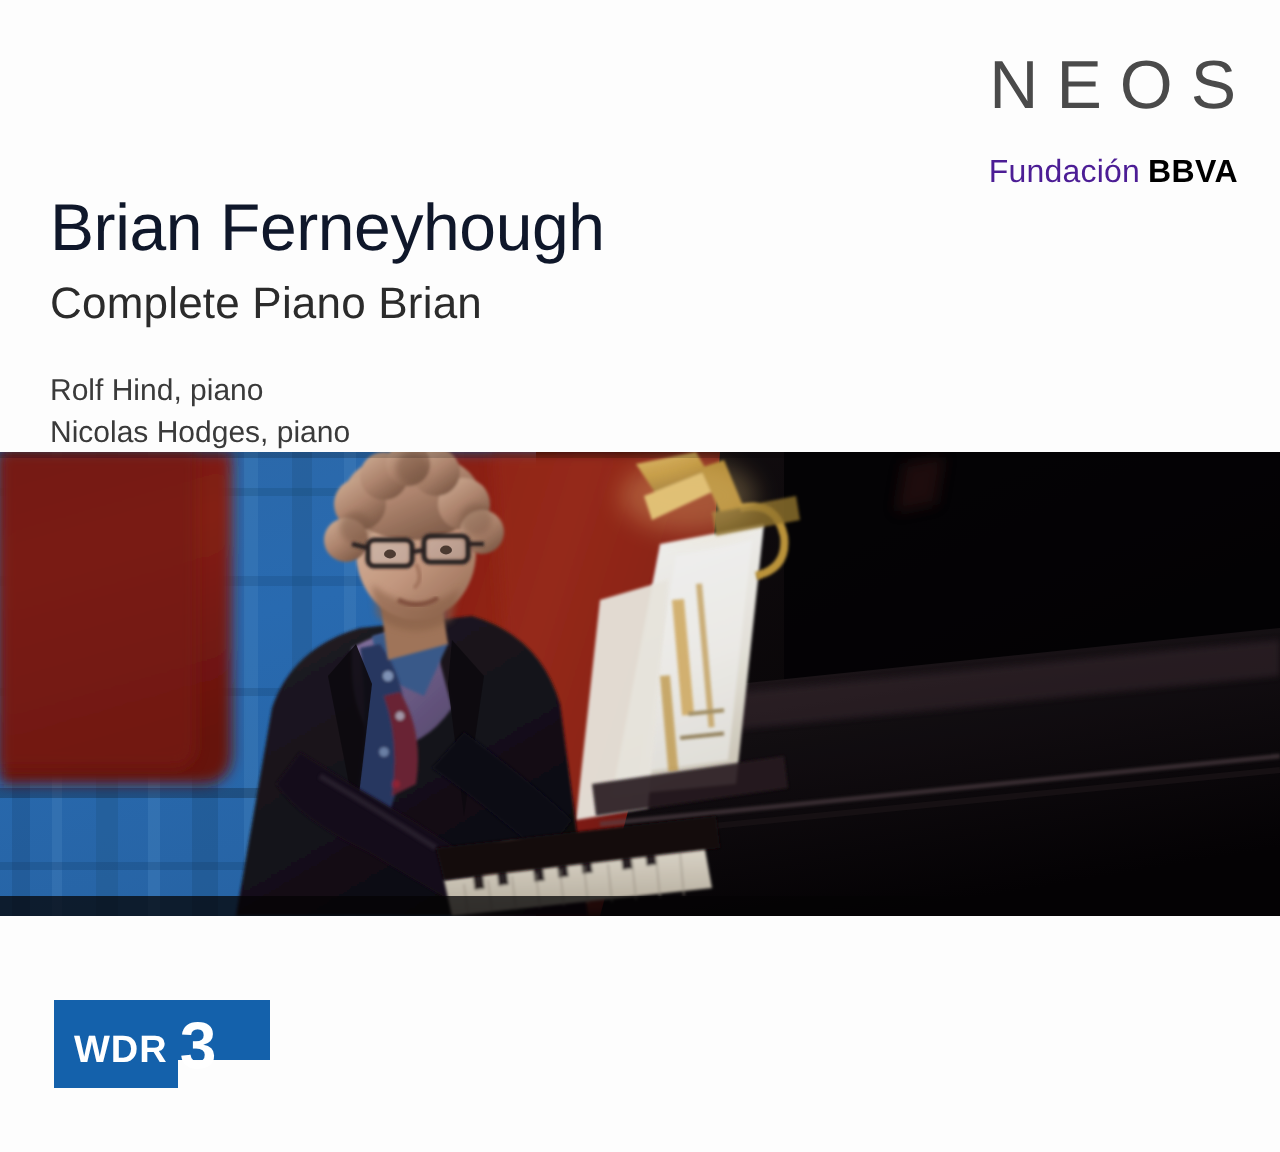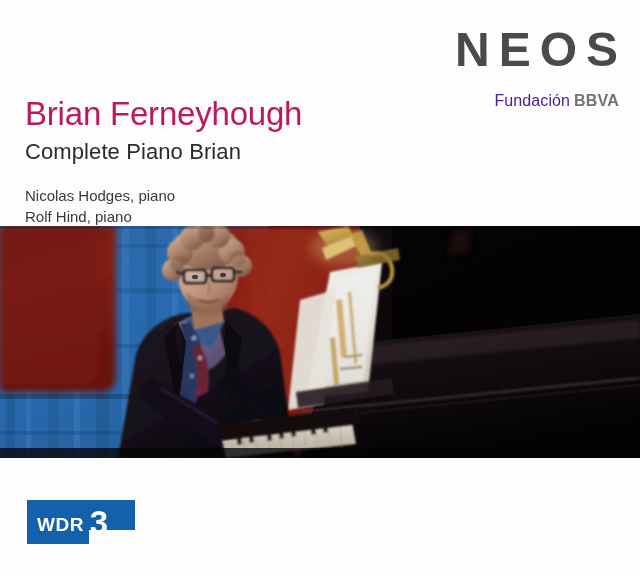--- a/index.html
+++ b/index.html
@@ -26,56 +26,56 @@
 
   
   .label-block {
     position: absolute;
     right: 22px;
     top: 26px;
     text-align: right;
   }
   .neos-wordmark {
     font-family: "Liberation Sans", sans-serif;
-    font-size: 48px;
-    font-weight: 700;
+    font-size: 34px;
+    font-weight: 400;
     letter-spacing: 9px;
     color: #4a4a4a;
     line-height: 1;
     margin-right: -9px;
   }
   .bbva-line {
     margin-top: 19px;
     font-size: 16px;
     line-height: 1;
     white-space: nowrap;
     margin-right: -1px;
   }
   .bbva-fundacion {
     color: #4c1d95;
     font-weight: 400;
     letter-spacing: 0.1px;
   }
   .bbva-mark {
-    color: #737373;
+    color: #000000;
     font-weight: 700;
     letter-spacing: 0.2px;
     margin-left: 4px;
   }
 
   
   .title-block {
     position: absolute;
     left: 25px;
     top: 96px;
   }
   .composer {
     font-size: 33px;
     font-weight: 400;
-    color: #be185d;
+    color: #0f172a;
     line-height: 1.12;
     letter-spacing: -0.2px;
     white-space: nowrap;
   }
   .album-title {
     margin-top: 6px;
     font-size: 22px;
     font-weight: 400;
     color: #2b2b2b;
     line-height: 1.15;
@@ -123,22 +123,22 @@
     <div class="neos-wordmark">NEOS</div>
     <div class="bbva-line">
       <span class="bbva-fundacion">Fundación</span><span class="bbva-mark">BBVA</span>
     </div>
   </div>
 
   <div class="title-block">
     <div class="composer">Brian Ferneyhough</div>
     <div class="album-title">Complete Piano Brian</div>
     <div class="performers">
+      <div class="performer">Rolf Hind, piano</div>
       <div class="performer">Nicolas Hodges, piano</div>
-      <div class="performer">Rolf Hind, piano</div>
     </div>
   </div>
 
   <div class="photo">
     <svg width="640" height="232" viewBox="0 0 640 232">
       <defs>
         <linearGradient id="gBlue" x1="0" y1="0" x2="0.3" y2="1">
           <stop offset="0%" stop-color="#2f6fb3"></stop>
           <stop offset="45%" stop-color="#2b71bb"></stop>
           <stop offset="100%" stop-color="#2a6bb0"></stop>

